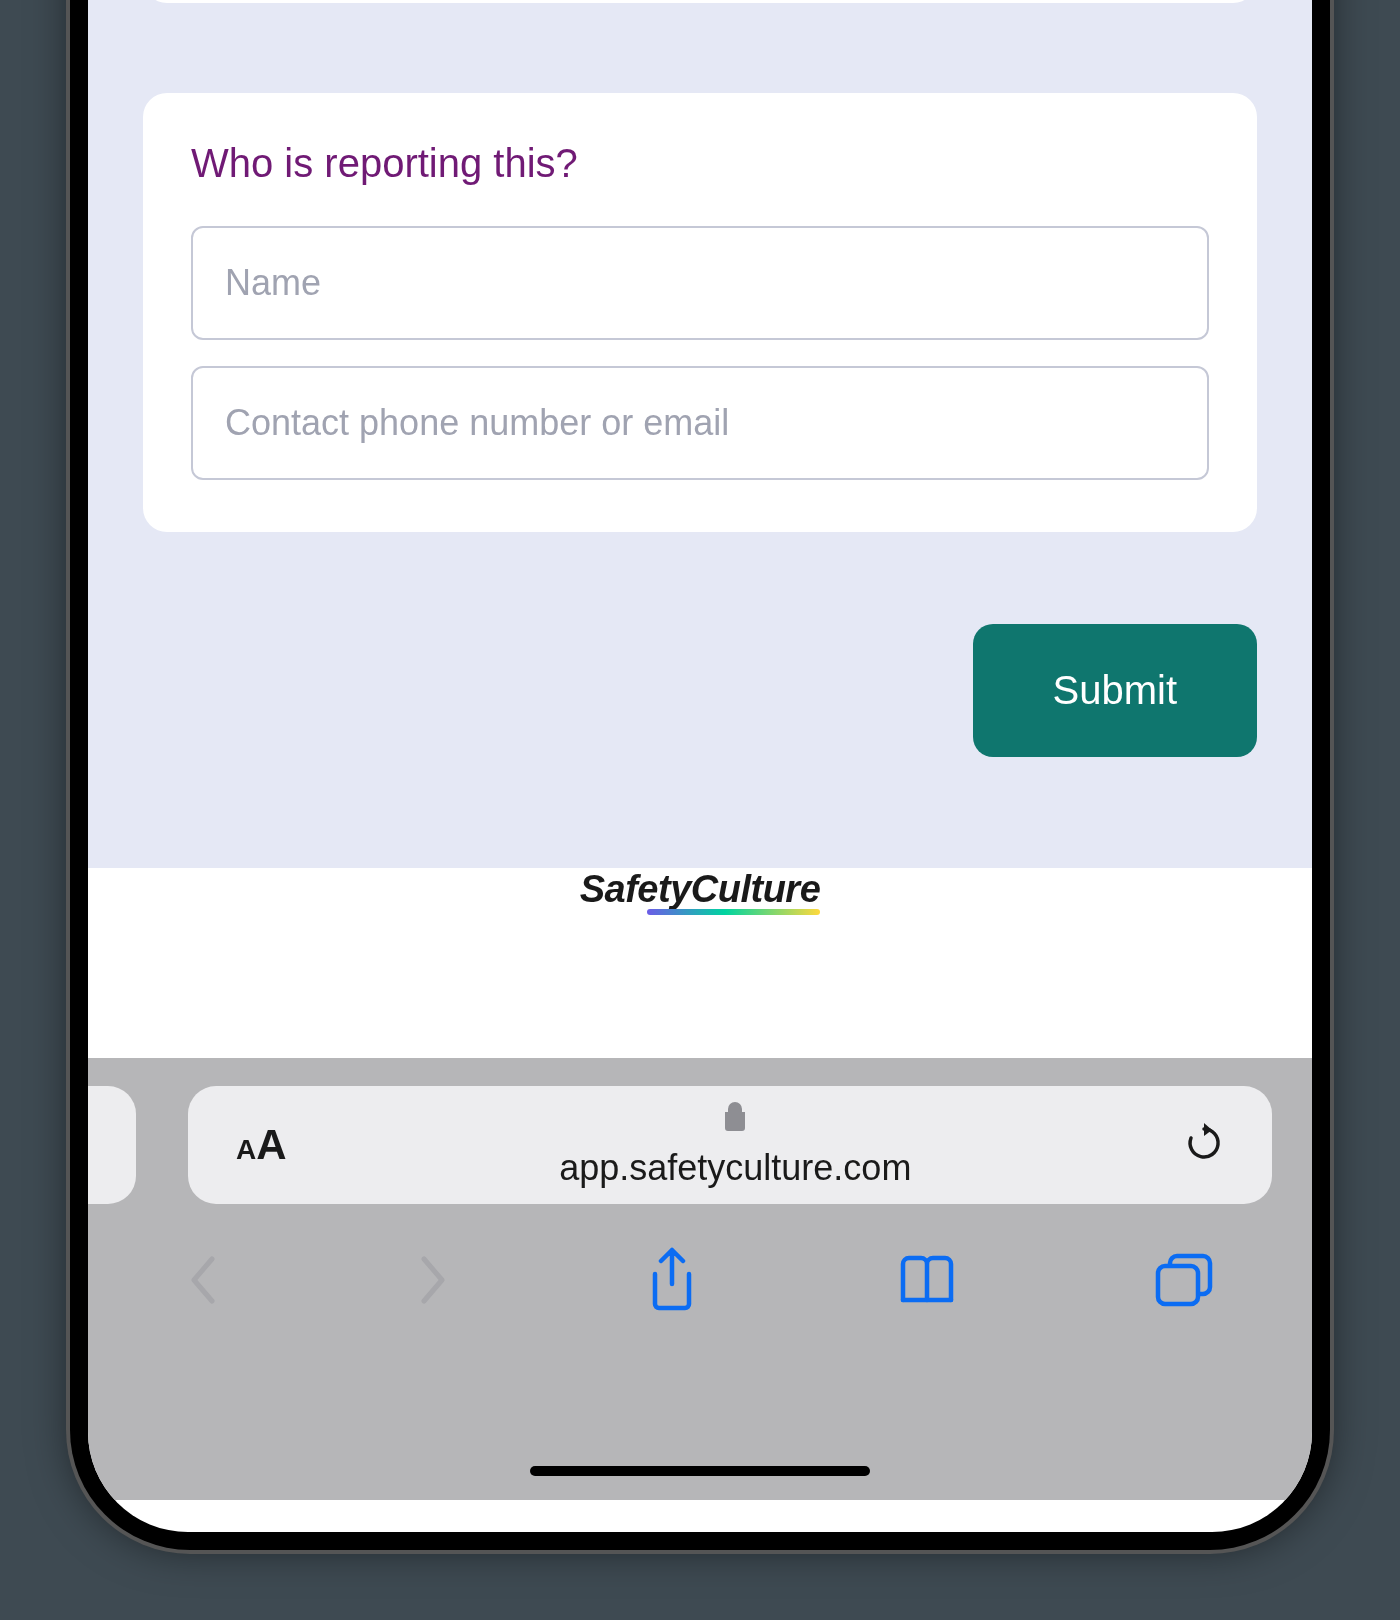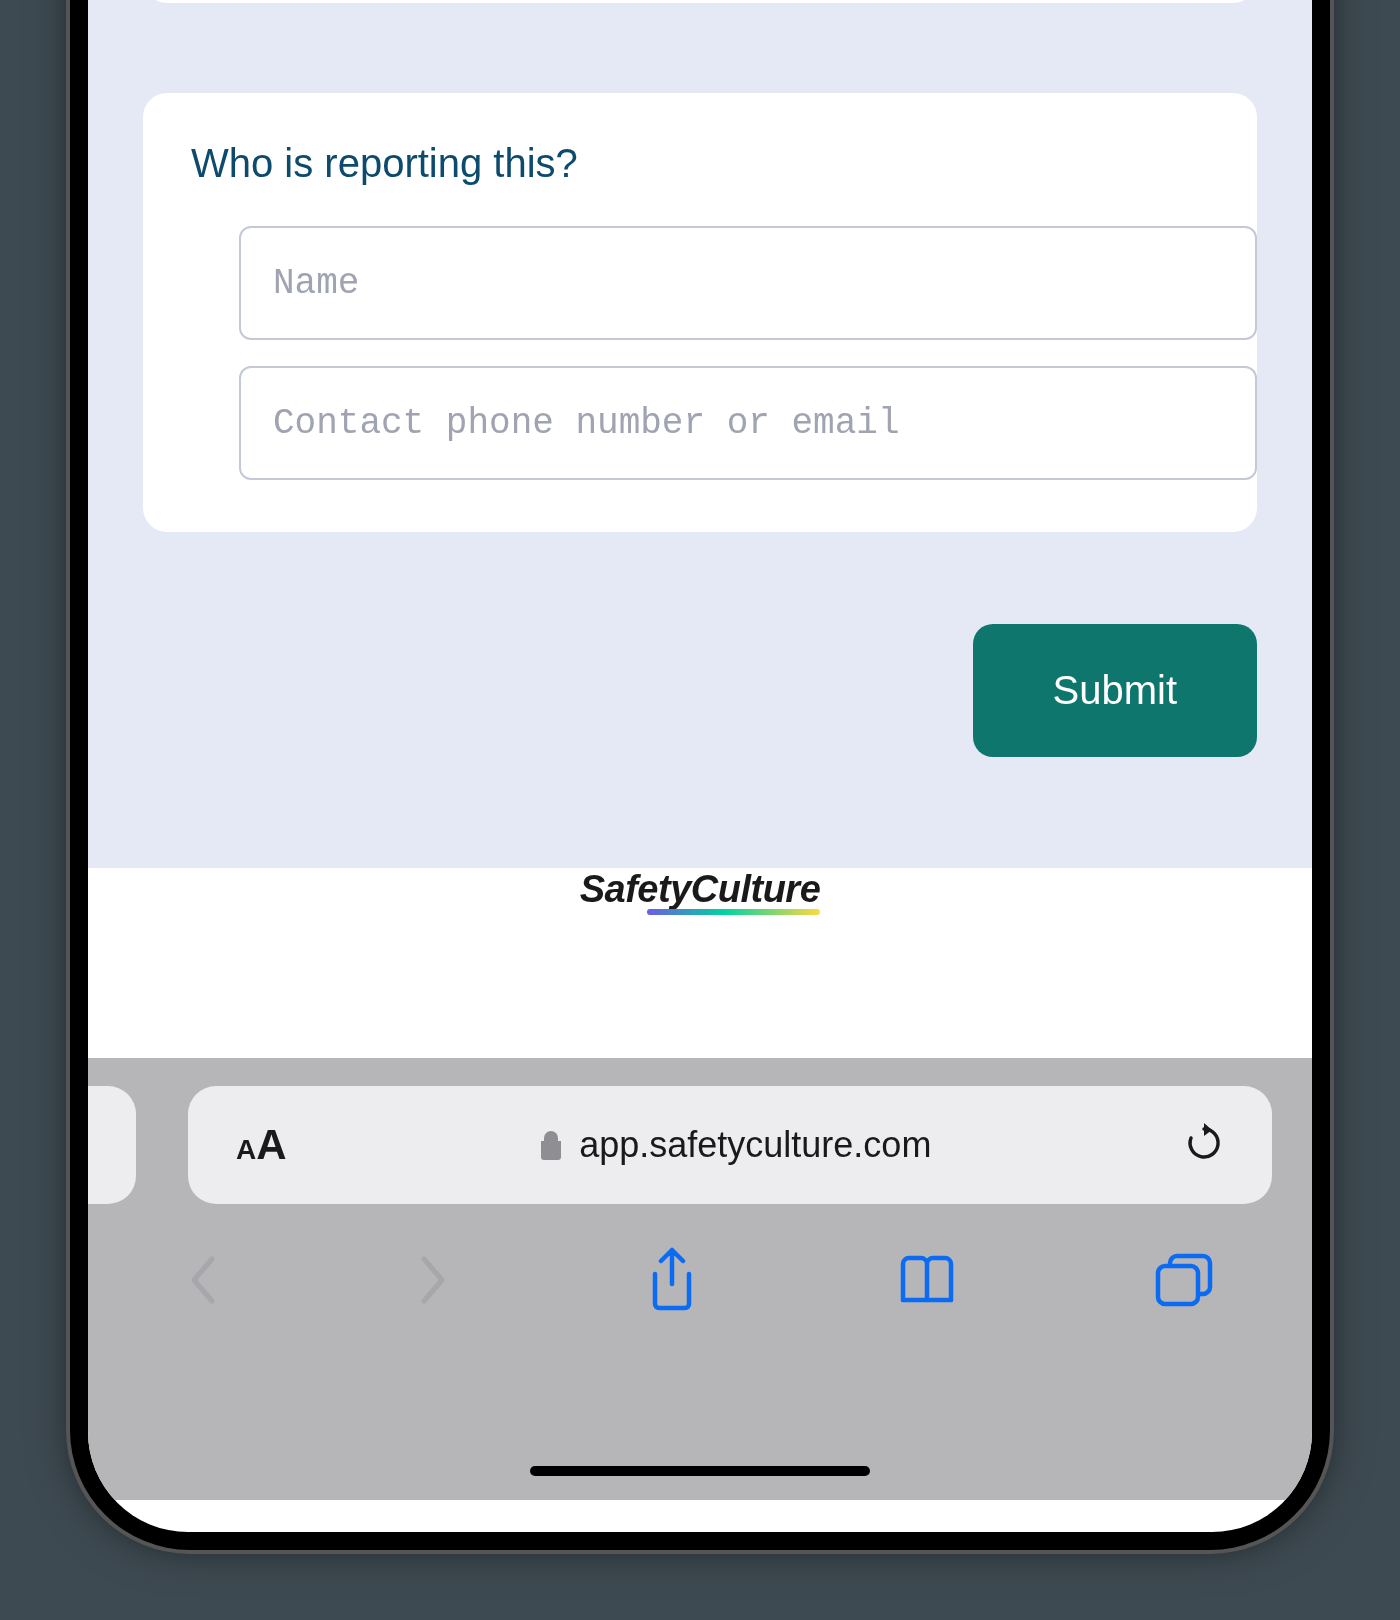--- a/index.html
+++ b/index.html
@@ -46,34 +46,33 @@
       padding: 0 40px;
     }
     .card {
       background: #fff;
       border-radius: 24px;
       padding: 48px 48px 52px 48px;
     }
     .card-title {
       font-size: 40px;
       font-weight: 400;
-      color: #0c4a6e;
+      color: #701a75;
       margin-bottom: 40px;
     }
     .input-field {
       width: 100%;
       height: 114px;
       border: 2px solid #c5c8d6;
       border-radius: 12px;
       padding: 0 32px;
       font-size: 36px;
       color: #333;
       margin-bottom: 26px;
-      font-family: Liberation Mono, monospace;
-      margin-left: 48px;
+      font-family: Liberation Sans, sans-serif;
     }
     .input-field::placeholder { color: #a0a3b1; }
     .input-field:last-of-type { margin-bottom: 0; }
     .submit-row {
       display: flex;
       justify-content: flex-end;
       margin-top: 92px;
     }
     .submit-btn {
       background: #0f766e;
@@ -145,20 +144,21 @@
       margin-left: 60px;
       display: flex;
       align-items: center;
       padding: 0 48px;
       justify-content: space-between;
     }
     .url-center {
       display: flex;
       align-items: center;
       gap: 16px;
+      flex-direction: column;
     }
     .aa {
       font-weight: 600;
       color: #1a1a1a;
       display: flex;
       align-items: baseline;
     }
     .aa-small { font-size: 28px; }
     .aa-big { font-size: 42px; }
     .lock-wrap { display: flex; align-items: center; }

